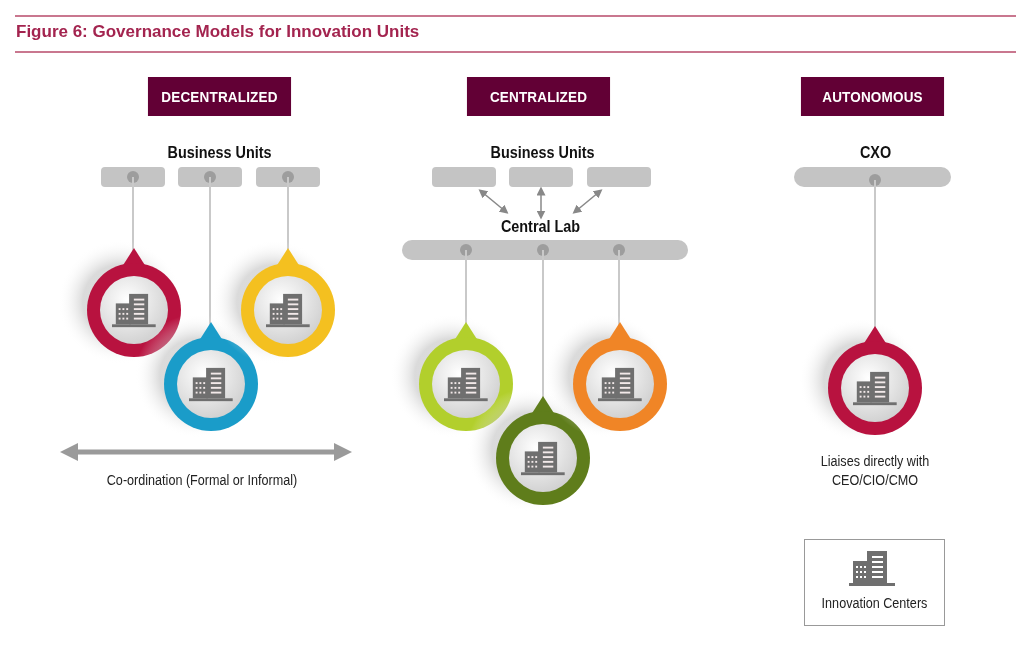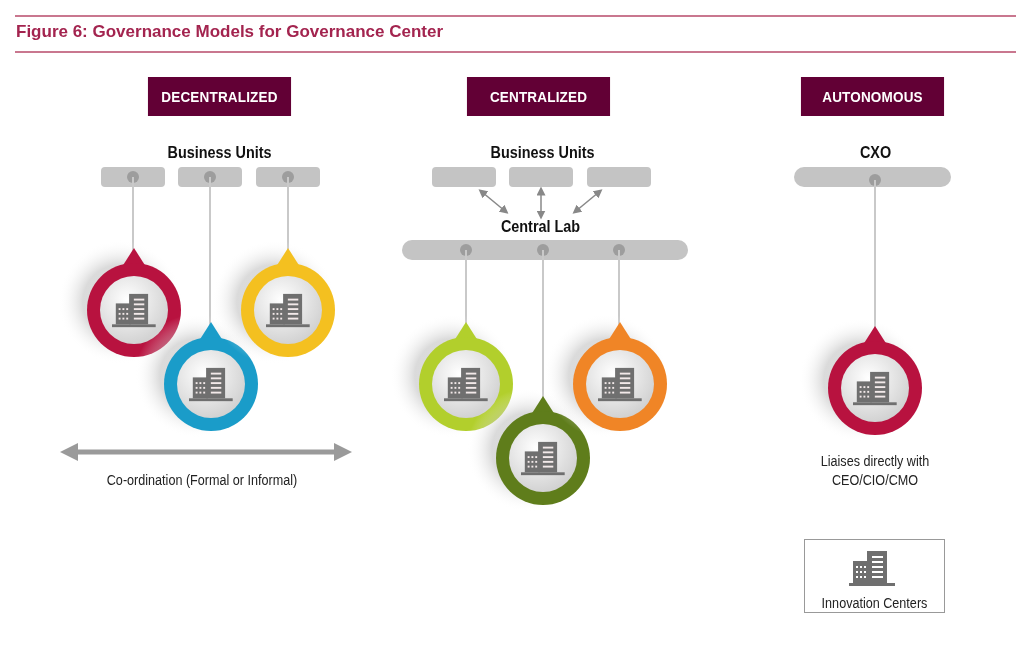--- a/index.html
+++ b/index.html
@@ -6,27 +6,27 @@
   body{width:1024px;height:645px;position:relative;overflow:hidden;font-family:"Liberation Sans",sans-serif;}
   .rule{position:absolute;left:15px;right:8px;height:2px;background:#c9778f;}
   .title{position:absolute;left:16px;top:22px;font-size:17px;font-weight:bold;color:#a3244f;}
   .head{position:absolute;background:#620035;color:#fff;font-weight:bold;font-size:15px;display:flex;align-items:center;justify-content:center;letter-spacing:0.2px;transform:scaleX(0.9);}
   .lbl{position:absolute;font-weight:bold;font-size:16px;color:#111;text-align:center;transform:scaleX(0.9);}
   .bar{position:absolute;height:20px;background:#c4c4c4;border-radius:4px;}
   .dot{position:absolute;width:12px;height:12px;border-radius:50%;background:#9d9d9d;}
   .line{position:absolute;width:2px;background:#c9c9c9;}
   .txt{position:absolute;font-size:14px;color:#222;text-align:center;transform:scaleX(0.9);}
   svg{position:absolute;overflow:visible;}
-  .legend{position:absolute;left:804px;top:539px;width:141px;height:74px;border:1px solid #999;box-sizing:border-box;}
+  .legend{position:absolute;left:804px;top:539px;width:141px;height:87px;border:1px solid #999;box-sizing:border-box;}
 </style>
 </head>
 <body>
 
 <div class="rule" style="top:15px;"></div>
-<div class="title">Figure 6: Governance Models for Governance Center</div>
+<div class="title">Figure 6: Governance Models for Innovation Units</div>
 <div class="rule" style="top:51px;"></div>
 
 <div class="head" style="left:140px;top:77px;width:159px;height:39px;">DECENTRALIZED</div>
 <div class="head" style="left:459px;top:77px;width:159px;height:39px;">CENTRALIZED</div>
 <div class="head" style="left:793px;top:77px;width:159px;height:39px;">AUTONOMOUS</div>
 
 <div class="lbl" style="left:140px;top:144px;width:159px;">Business Units</div>
 <div class="bar" style="left:101px;top:167px;width:64px;"></div>
 <div class="bar" style="left:178px;top:167px;width:64px;"></div>
 <div class="bar" style="left:256px;top:167px;width:64px;"></div>

